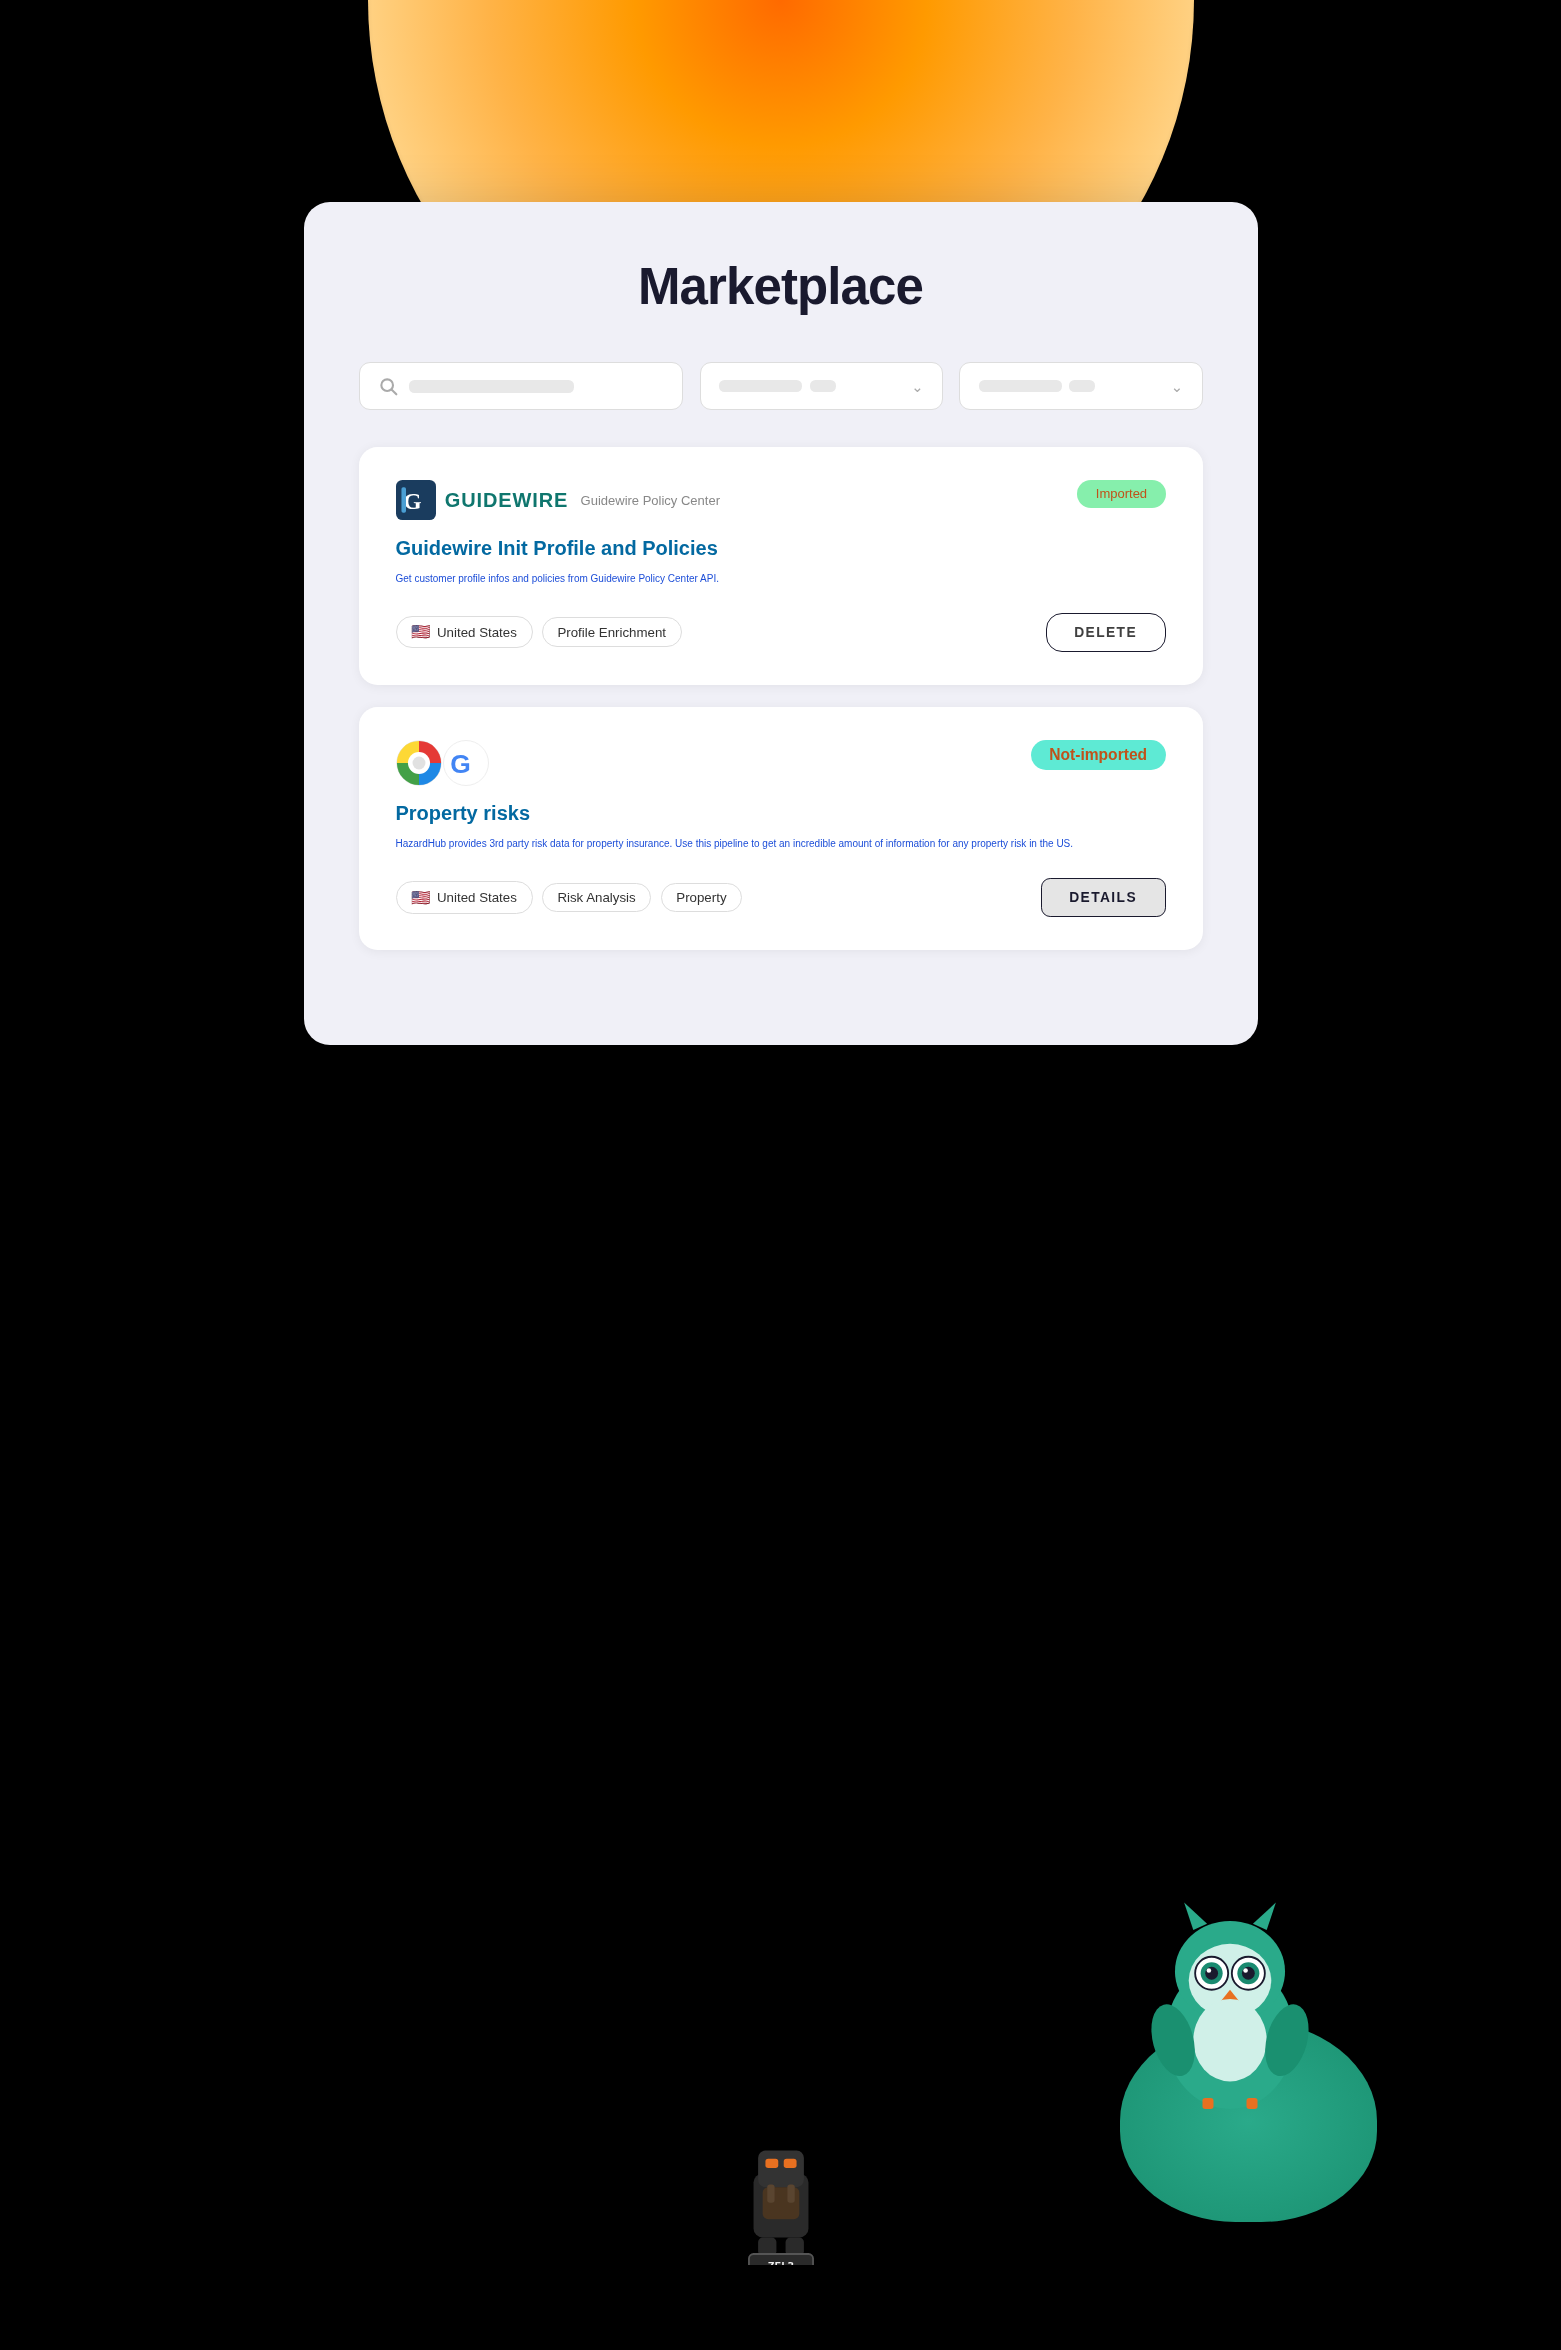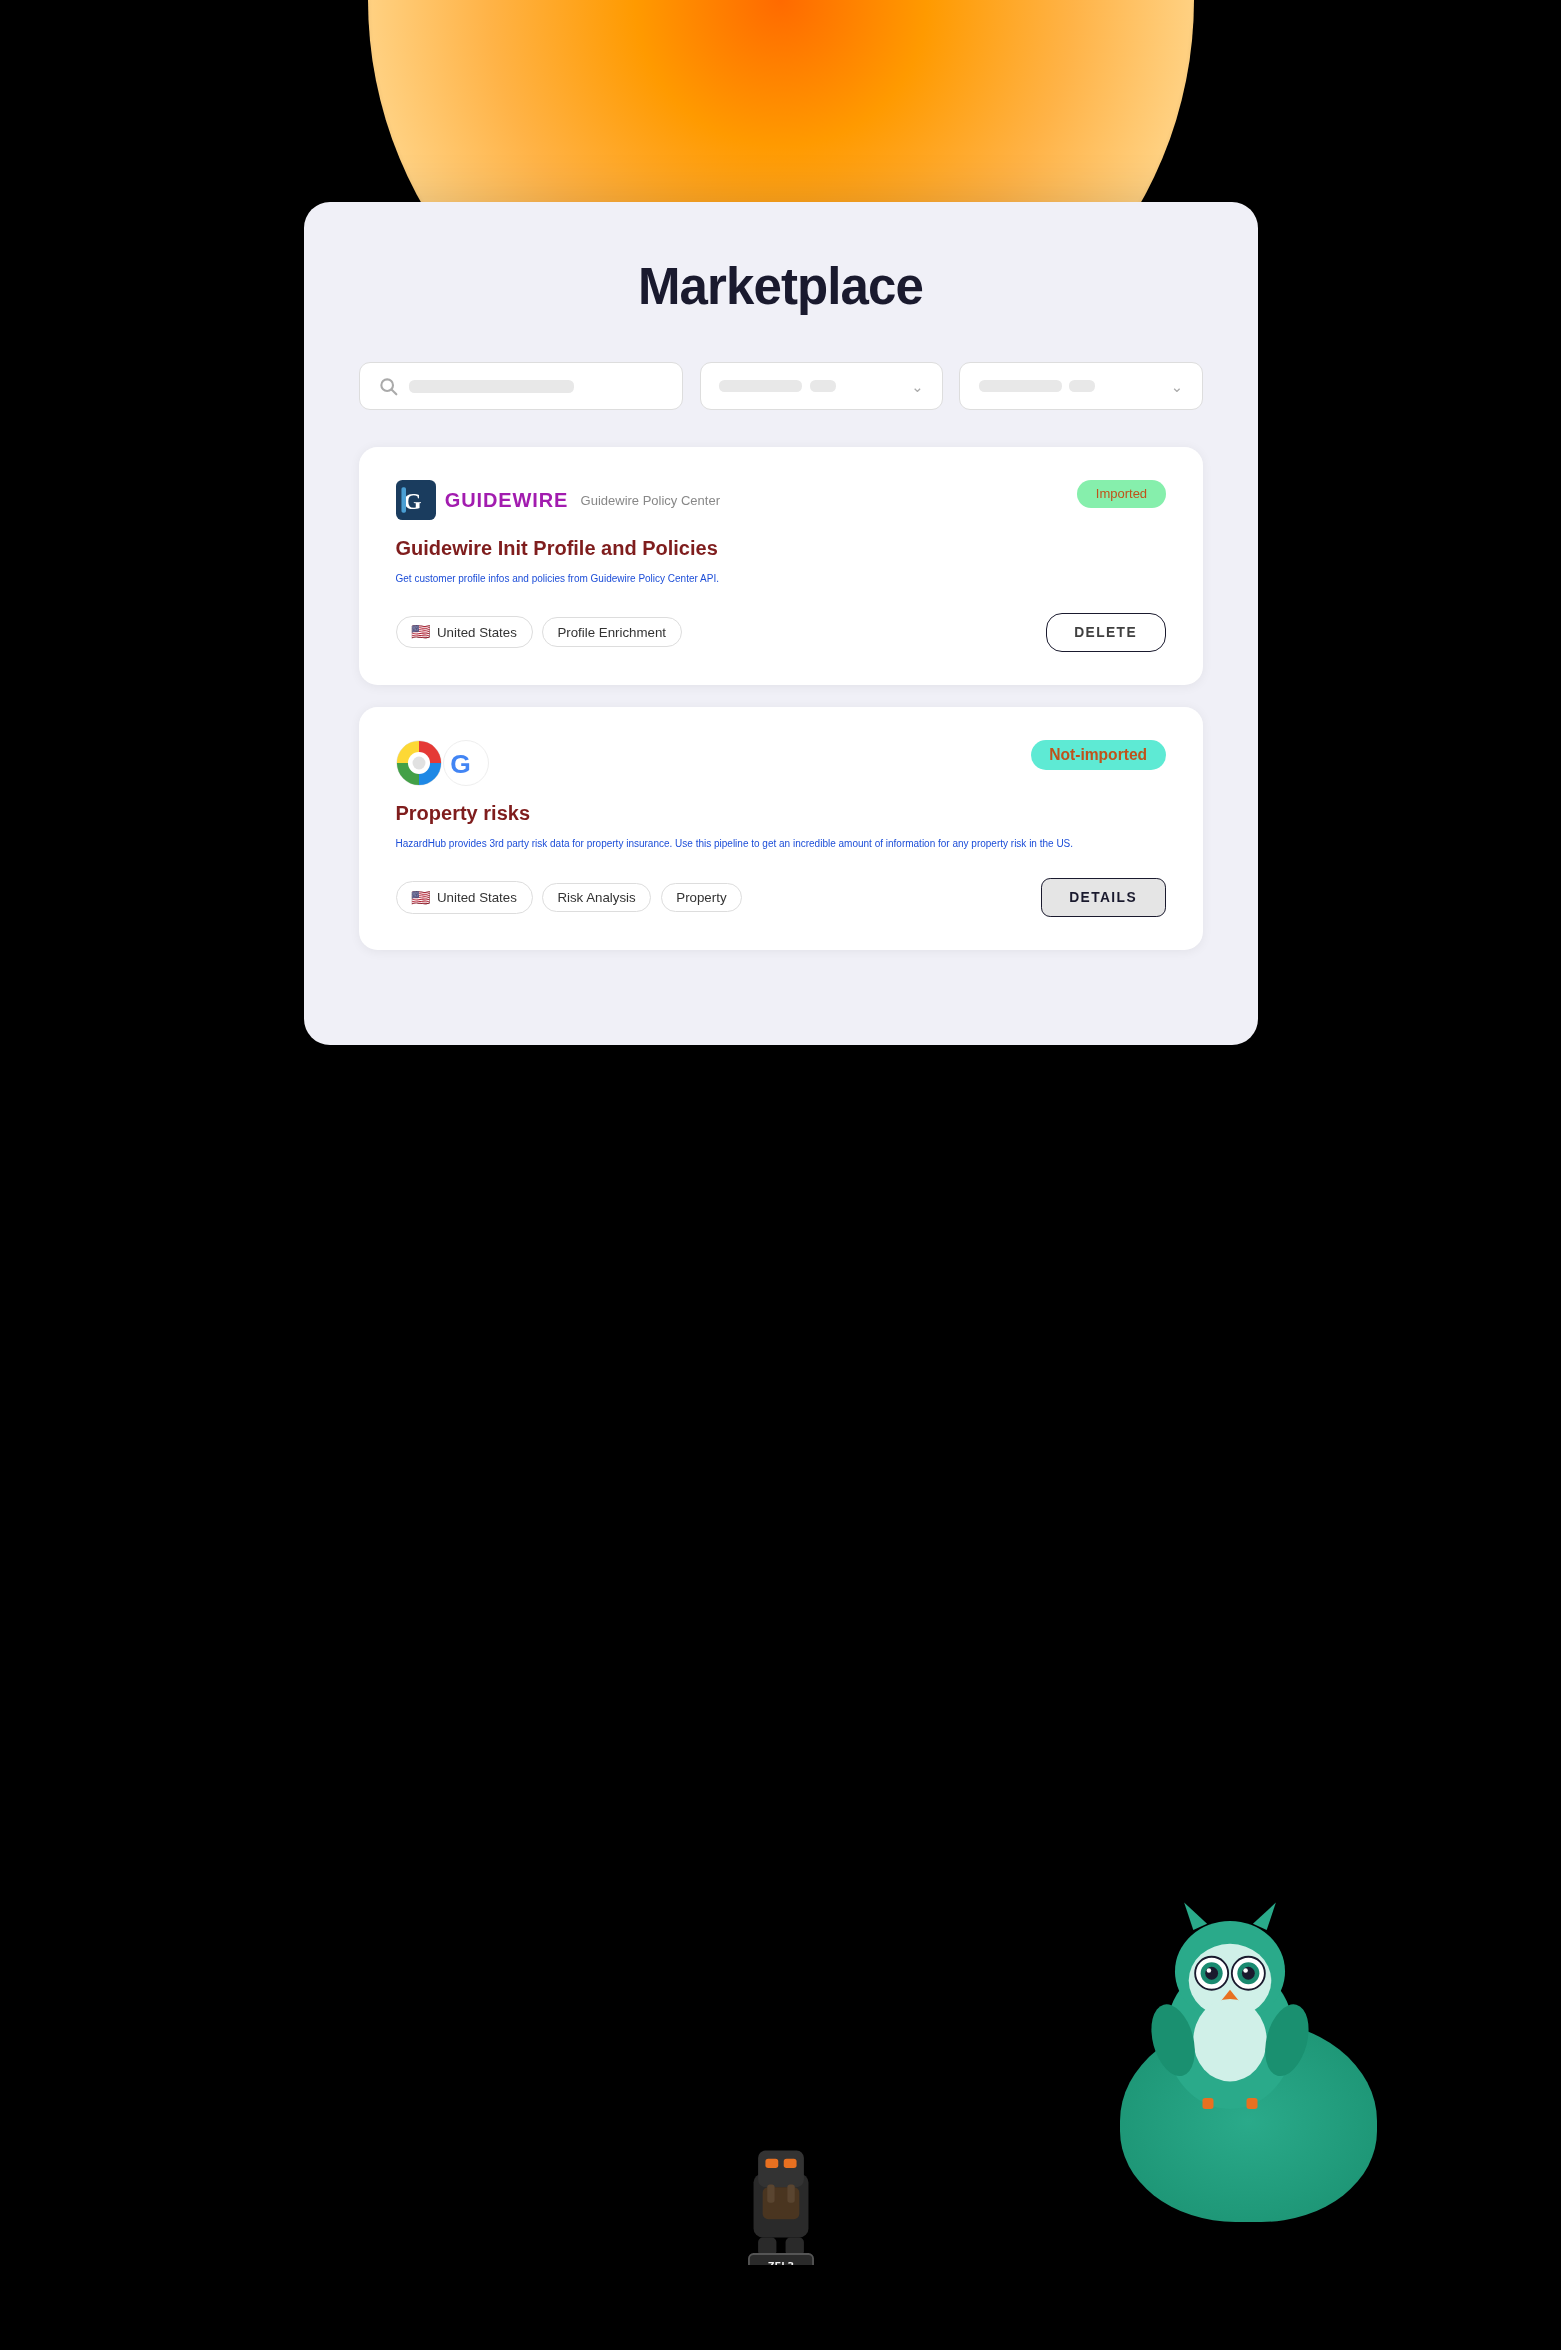--- a/index.html
+++ b/index.html
@@ -168,21 +168,21 @@
       font-size: 15.6px;
       font-weight: 600;
       padding: 6.4px 18.4px;
       border-radius: 18.4px;
     }
 
     
     .card-title {
       font-size: 20px;
       font-weight: 700;
-      color: #7f1d1d;
+      color: #0369a1;
       margin-bottom: 11px;
     }
 
     
     .card-desc {
       font-size: 10px;
       color: #1d4ed8;
       line-height: 1.6;
       margin-bottom: 26px;
     }
@@ -312,21 +312,21 @@
 
   <div class="pipeline-card">
     <div class="card-top-row">
       <div class="guidewire-logo">
 
         <svg width="40" height="40" viewBox="0 0 44 44" fill="none">
           <rect width="44" height="44" rx="7" fill="#1a3c5e"></rect>
           <text x="8" y="32" font-size="26" font-weight="900" fill="#fff" font-family="serif">G</text>
           <rect x="6" y="8" width="5" height="28" fill="#4a9fd4" rx="2"></rect>
         </svg>
-        <span style="font-size:20px;font-weight:900;color:#a21caf;letter-spacing:0.9px;text-transform:uppercase;">GUIDEWIRE</span>
+        <span style="font-size:20px;font-weight:900;color:#0f766e;letter-spacing:0.9px;text-transform:uppercase;">GUIDEWIRE</span>
         <span style="font-size:13px;color:#888;font-weight:400;margin-left:3px;">Guidewire Policy Center</span>
       </div>
       <span class="badge-imported">Imported</span>
     </div>
 
     <div class="card-title">Guidewire Init Profile and Policies</div>
     <div class="card-desc">Get customer profile infos and policies from Guidewire Policy Center API.</div>
 
     <div class="card-bottom-row">
       <div class="card-tags">

